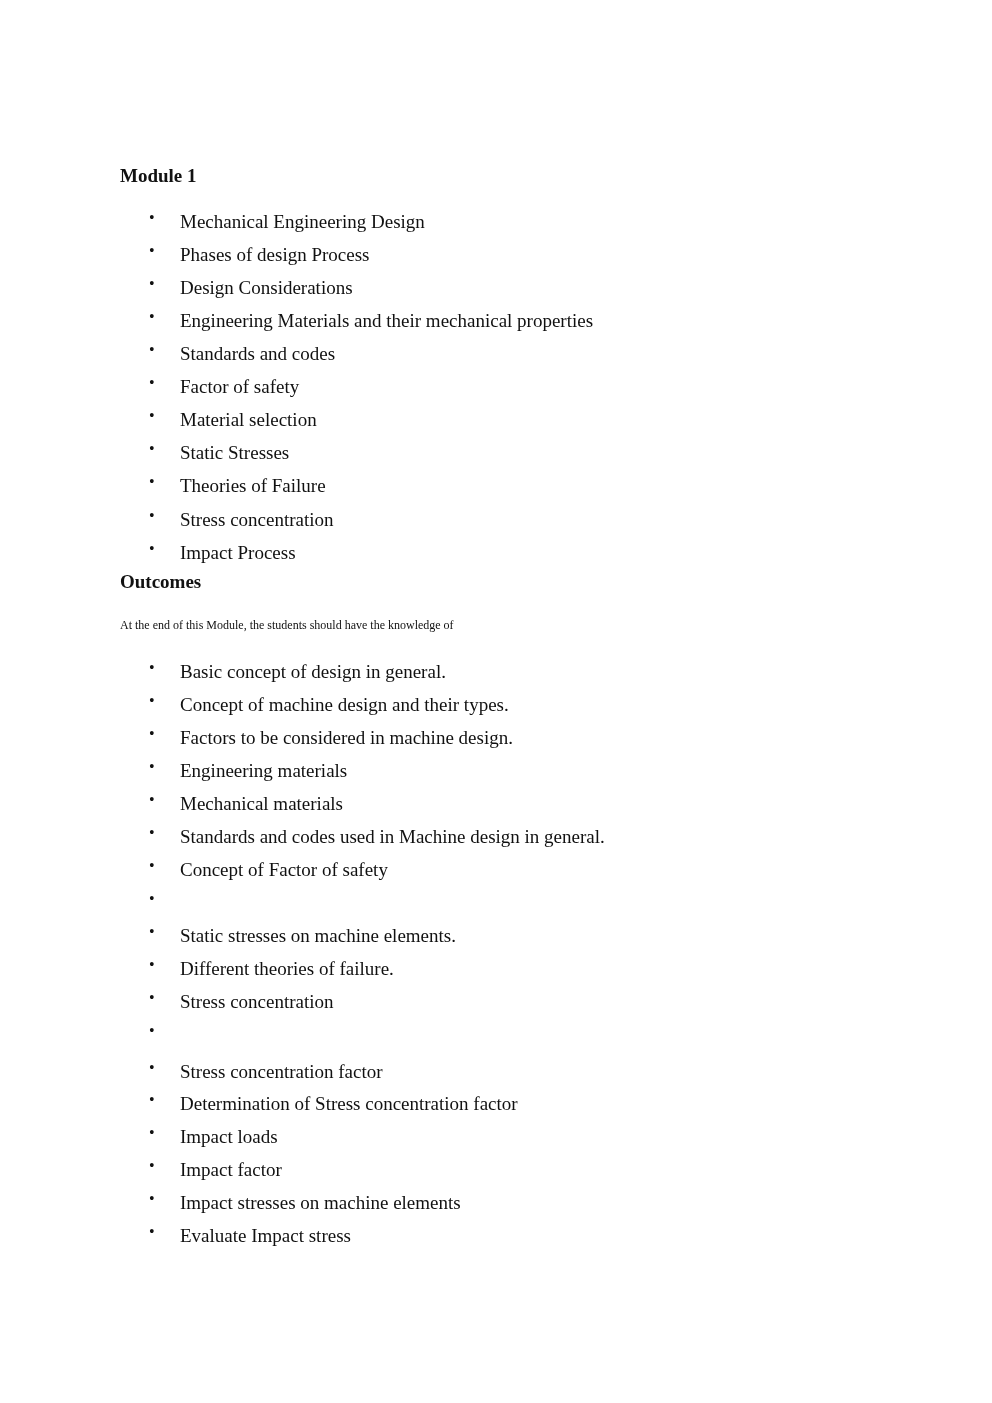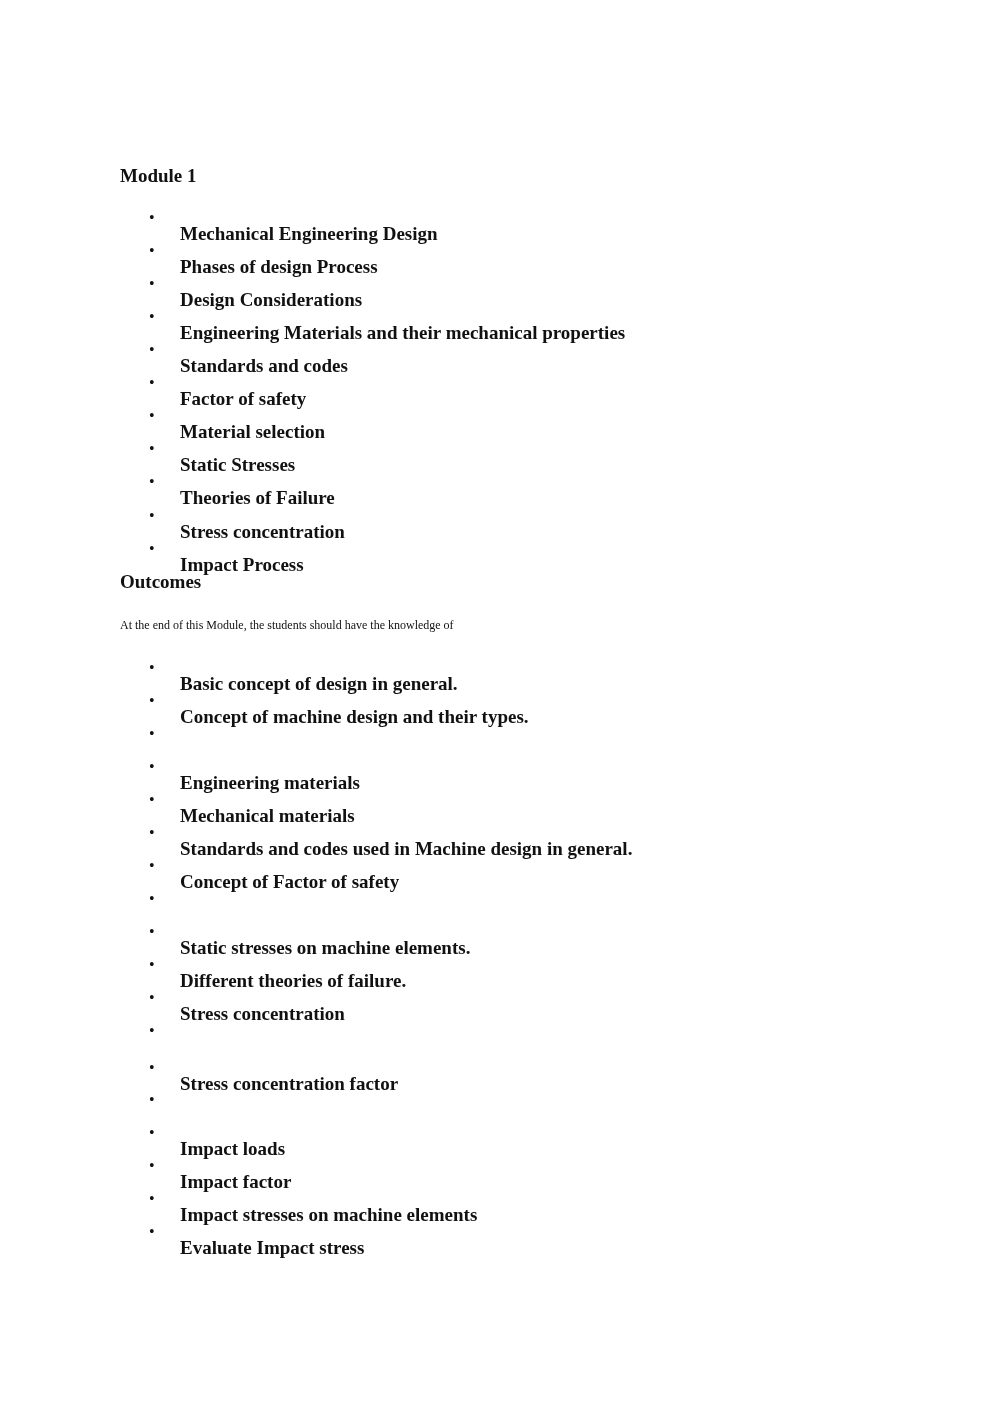--- a/index.html
+++ b/index.html
@@ -3,21 +3,21 @@
   <meta charset="utf-8">
   <style>
     html, body { margin: 0; padding: 0; background: #ffffff; }
     body { width: 992px; height: 1403px; position: relative; overflow: hidden;
            font-family: "Liberation Serif", "DejaVu Serif", serif; color: #111111; }
     .page { position: absolute; left: 0; top: 0; width: 992px; height: 1042px; background: #fff; }
     .heading { position: absolute; left: 120px; font-weight: bold; font-size: 19px; line-height: 22px; white-space: nowrap; }
     .para { position: absolute; left: 120px; font-size: 12px; line-height: 22px; white-space: nowrap; }
     .li { position: absolute; left: 0; width: 992px; height: 22px; font-size: 19px; line-height: 22px; white-space: nowrap; }
     .li .bullet { position: absolute; left: 149px; top: 0; font-size: 16px; }
-    .li .txt { position: absolute; left: 180px; top: 16px; font-weight: bold; }
+    .li .txt { position: absolute; left: 180px; top: 4px; }
   </style>
 </head>
 <body>
 
 <div class="page">
 
   <div class="heading" style="top:165px">Module 1</div>
 
   <div>
     <div class="li" style="top:207px">
@@ -74,20 +74,21 @@
     <div class="li" style="top:657px">
         <span class="bullet">•</span>
         <span class="txt">Basic concept of design in general.</span>
       </div>
     <div class="li" style="top:690px">
         <span class="bullet">•</span>
         <span class="txt">Concept of machine design and their types.</span>
       </div>
     <div class="li" style="top:723px">
         <span class="bullet">•</span>
+        <span class="txt">Factors to be considered in machine design.</span>
       </div>
     <div class="li" style="top:756px">
         <span class="bullet">•</span>
         <span class="txt">Engineering materials</span>
       </div>
     <div class="li" style="top:789px">
         <span class="bullet">•</span>
         <span class="txt">Mechanical materials</span>
       </div>
     <div class="li" style="top:822px">
@@ -115,20 +116,21 @@
       </div>
     <div class="li" style="top:1020px">
         <span class="bullet">•</span>
       </div>
     <div class="li" style="top:1057px">
         <span class="bullet">•</span>
         <span class="txt">Stress concentration factor</span>
       </div>
     <div class="li" style="top:1089px">
         <span class="bullet">•</span>
+        <span class="txt">Determination of Stress concentration factor</span>
       </div>
     <div class="li" style="top:1122px">
         <span class="bullet">•</span>
         <span class="txt">Impact loads</span>
       </div>
     <div class="li" style="top:1155px">
         <span class="bullet">•</span>
         <span class="txt">Impact factor</span>
       </div>
     <div class="li" style="top:1188px">

